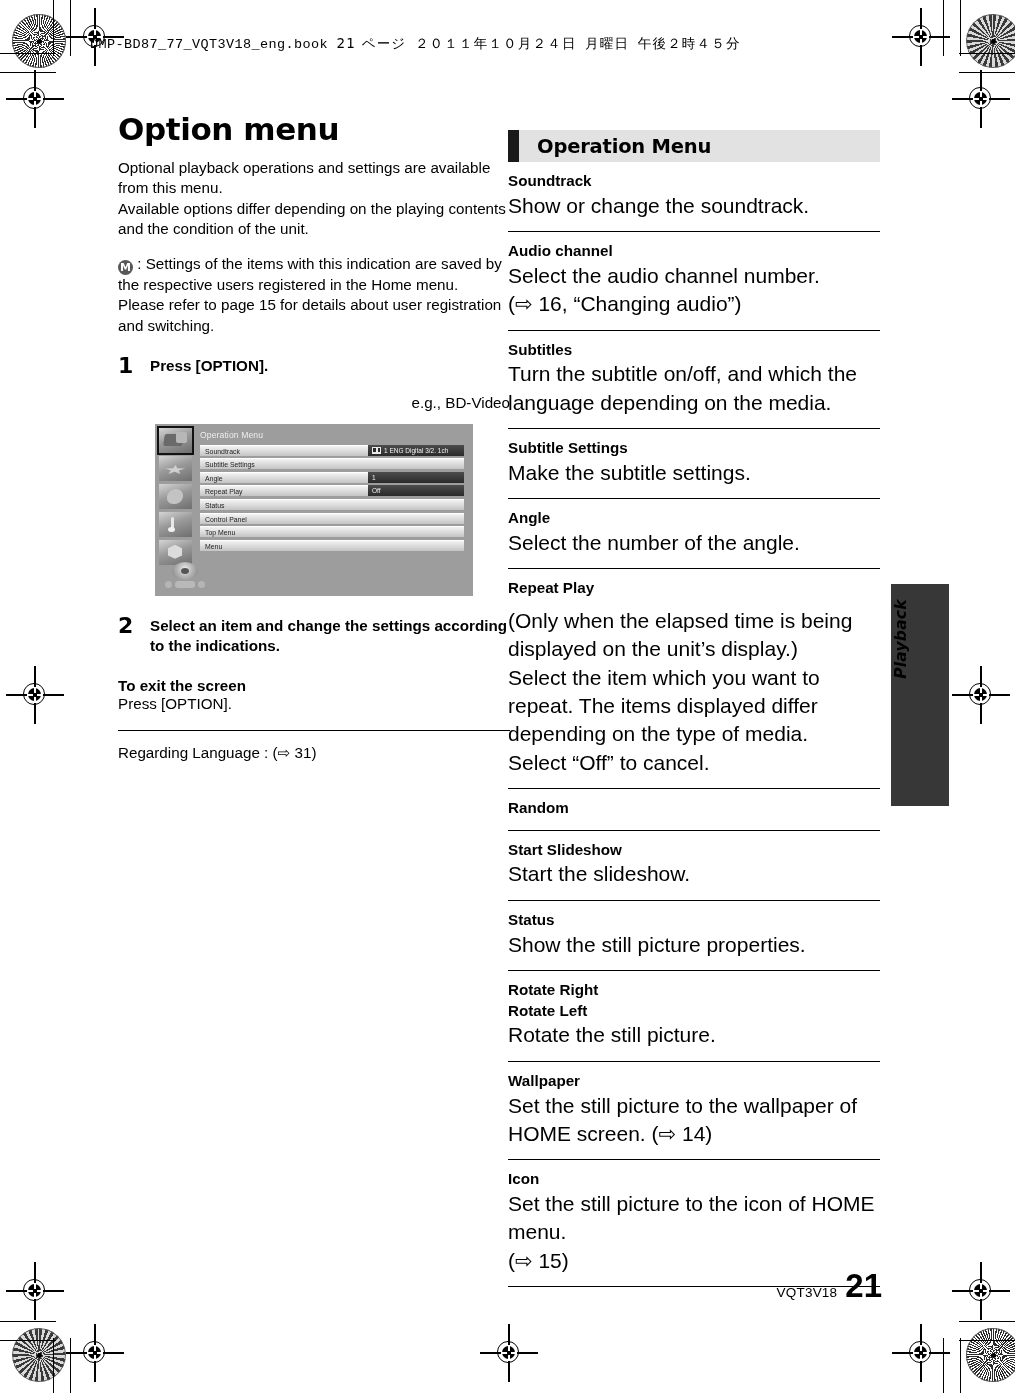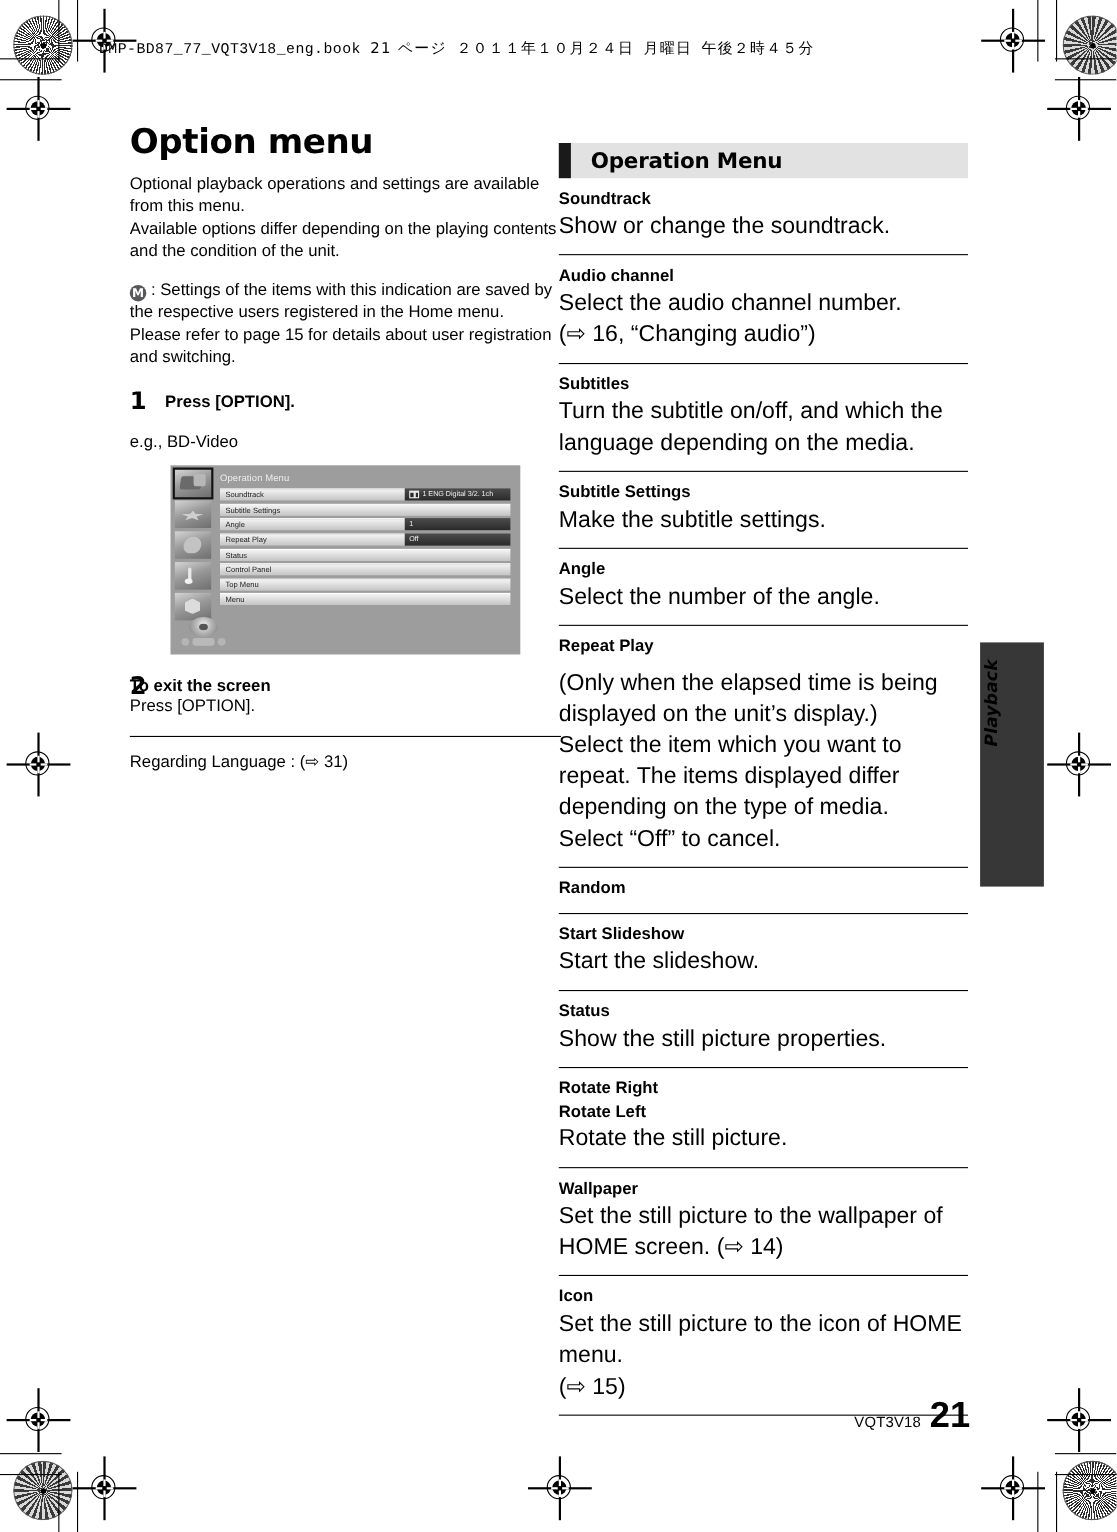--- a/index.html
+++ b/index.html
@@ -62,21 +62,21 @@
     background:#58585a;color:#fff;font-size:11px;line-height:15px;
     text-align:center;font-weight:bold;vertical-align:-2px;
     font-family:"DejaVu Sans", sans-serif;
   }
 
   
   .step{position:relative;padding-left:32px;margin-top:20px;}
   .step .num{position:absolute;left:0;top:-3px;font-size:22px;font-weight:bold;font-family:"DejaVu Sans",sans-serif;}
   .step .txt{font-size:15.2px;font-weight:bold;line-height:1.35;}
 
-  .eg{margin-top:17px;font-size:15.2px;}
+  .eg{margin-top:17px;font-size:15.2px;text-align:right;}
 
   
   .shot{
     position:relative;margin-top:13px;margin-left:37px;
     width:318px;height:172px;background:#9d9d9d;
     border:0;overflow:hidden;
   }
   .shot .iconstrip{position:absolute;left:4px;top:4px;width:33px;}
   .shot .thumb{width:33px;height:25px;margin-bottom:3px;position:relative;
      background:linear-gradient(160deg,#d5d5d5 0%,#9a9a9a 45%,#6e6e6e 100%);}
@@ -374,20 +374,21 @@
       <div class="pad">
         <span class="disc"></span>
         <span class="sd l"></span>
         <span class="cap"></span>
         <span class="sd r"></span>
       </div>
     </div>
 
     <div class="step">
       <span class="num">2</span>
+      <span class="txt">Select an item and change the settings according to the indications.</span>
     </div>
 
     <div class="sub">To exit the screen</div>
     <p class="body">Press [OPTION].</p>
 
     <div class="rule"></div>
     <div class="afterrule">Regarding Language : (⇨ 31)</div>
   </div>
 
   <div class="col-right">

